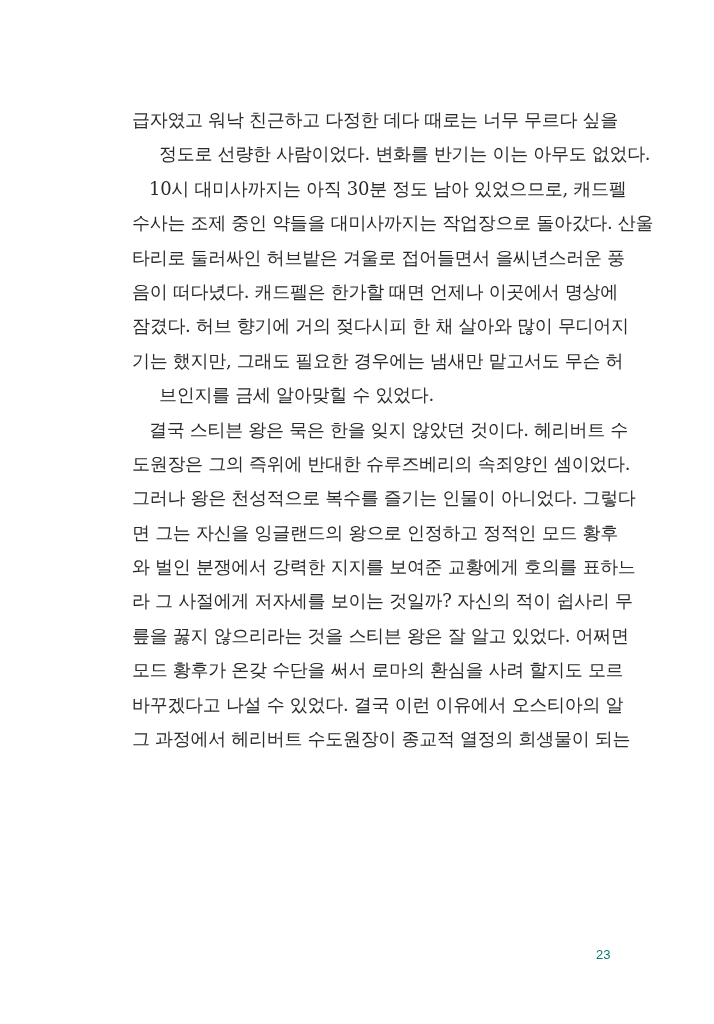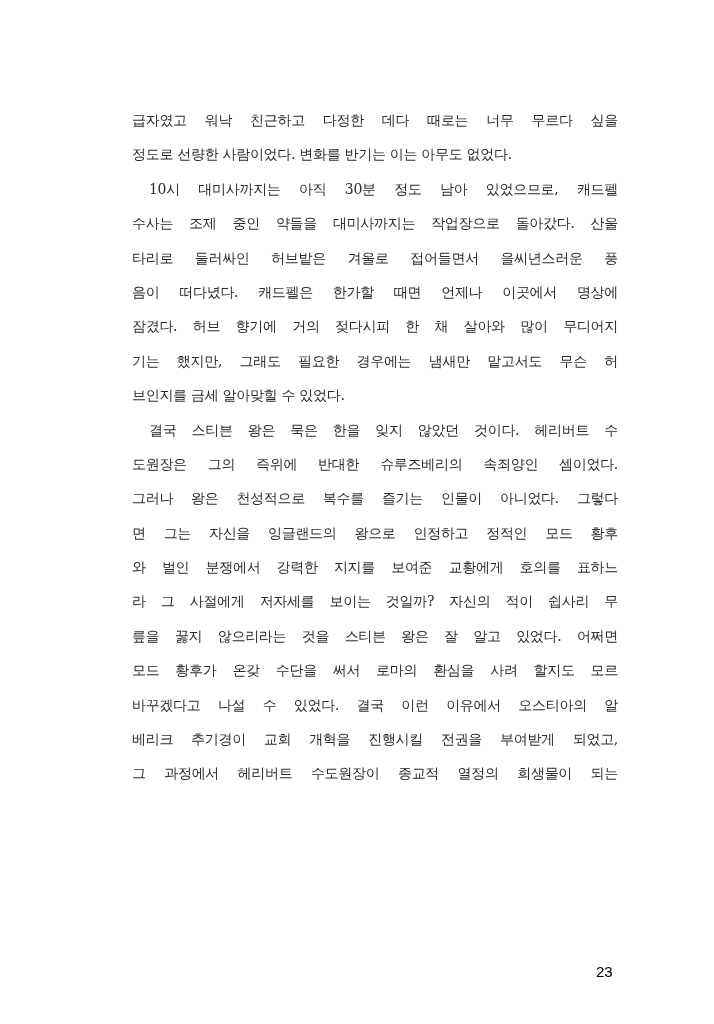--- a/index.html
+++ b/index.html
@@ -23,40 +23,40 @@
     }
     .text-block {
       position: absolute;
       left: 132px;
       top: 103px;
       width: 486px;
     }
     .line {
       height: 34.4px;
       line-height: 34.4px;
-      font-size: 14px;
+      font-size: 18px;
       white-space: nowrap;
       text-align: justify;
       text-align-last: justify;
       letter-spacing: -0.3px;
     }
     .line.indent {
       padding-left: 17px;
     }
     .line.last {
       text-align-last: left;
+      margin-left: 27px;
     }
     .page-number {
       position: absolute;
       left: 596px;
       top: 947px;
       font-family: "Liberation Sans", "DejaVu Sans", sans-serif;
-      font-size: 15px;
-      color: #000000;
-      margin-top: 16px;
+      font-size: 13px;
+      color: #0f766e;
     }
   </style>
 </head>
 <body>
 
 <div class="page">
   <div class="text-block">
 
     <div class="line">급자였고 워낙 친근하고 다정한 데다 때로는 너무 무르다 싶을</div>
     <div class="line last">정도로 선량한 사람이었다. 변화를 반기는 이는 아무도 없었다.</div>
@@ -71,19 +71,18 @@
 
     <div class="line indent">결국 스티븐 왕은 묵은 한을 잊지 않았던 것이다. 헤리버트 수</div>
     <div class="line">도원장은 그의 즉위에 반대한 슈루즈베리의 속죄양인 셈이었다.</div>
     <div class="line">그러나 왕은 천성적으로 복수를 즐기는 인물이 아니었다. 그렇다</div>
     <div class="line">면 그는 자신을 잉글랜드의 왕으로 인정하고 정적인 모드 황후</div>
     <div class="line">와 벌인 분쟁에서 강력한 지지를 보여준 교황에게 호의를 표하느</div>
     <div class="line">라 그 사절에게 저자세를 보이는 것일까? 자신의 적이 쉽사리 무</div>
     <div class="line">릎을 꿇지 않으리라는 것을 스티븐 왕은 잘 알고 있었다. 어쩌면</div>
     <div class="line">모드 황후가 온갖 수단을 써서 로마의 환심을 사려 할지도 모르</div>
     <div class="line">바꾸겠다고 나설 수 있었다. 결국 이런 이유에서 오스티아의 알</div>
-    <div class="line">베리크 추기경이 교회 개혁을 진행시킬 전권을 부여받게 되었고,</div>
     <div class="line">그 과정에서 헤리버트 수도원장이 종교적 열정의 희생물이 되는</div>
 
   </div>
 
   <div class="page-number">23</div>
 </div>
 
 </body></html>

